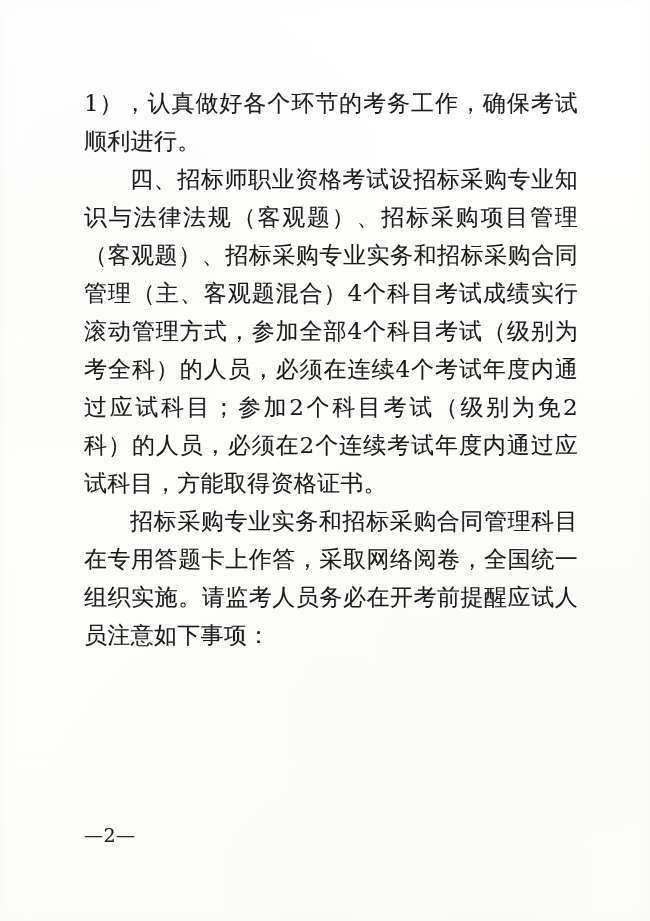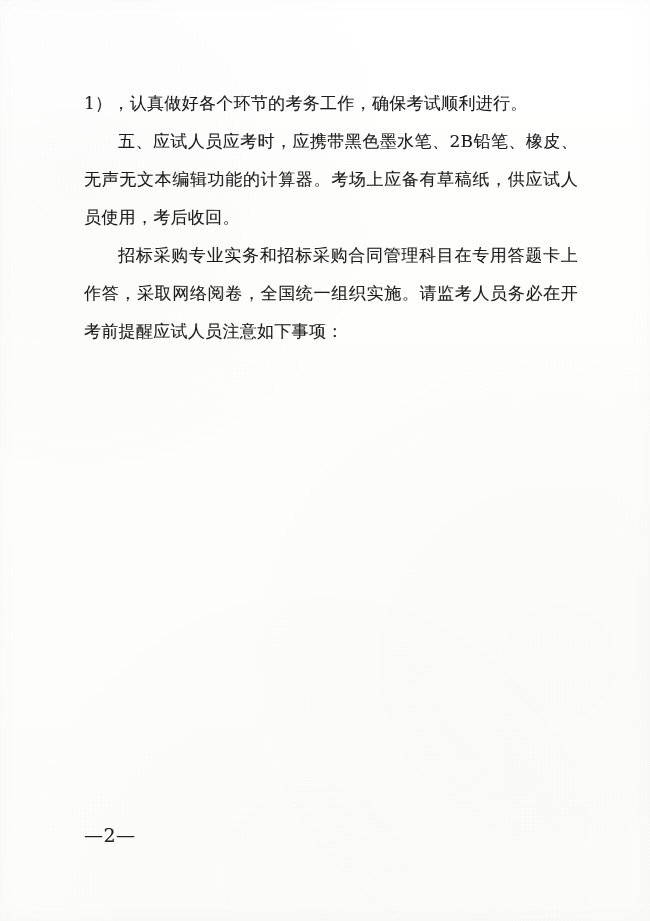--- a/index.html
+++ b/index.html
@@ -38,21 +38,21 @@
   .text-block {
     position: absolute;
     left: 84px;
     top: 84px;
     width: 494px;
   }
 
   .para {
     margin: 0;
     font-family: "DejaVu Serif", "Liberation Serif", serif;
-    font-size: 17px;
+    font-size: 23px;
     line-height: 38px;
     color: #1b1b1b;
     text-align: justify;
     text-justify: inter-character;
     letter-spacing: 0.3px;
     
     text-shadow: 0.35px 0.2px 0.4px rgba(0,0,0,0.22);
     -webkit-font-smoothing: antialiased;
   }
 
@@ -72,20 +72,20 @@
     text-shadow: 0.3px 0.2px 0.4px rgba(0,0,0,0.2);
   }
 </style>
 </head>
 <body>
 
 <div id="page">
 
   <div class="text-block">
     <p class="para indent" style="text-indent:0;">1），认真做好各个环节的考务工作，确保考试顺利进行。</p>
-    <p class="para indent">五、应试人员应考时，应携带黑色墨水笔、2B铅笔、橡皮、无声无文本编辑功能的计算器。考场上应备有草稿纸，供应试人员使用，考后收回。</p>
+    <p class="para indent">四、招标师职业资格考试设招标采购专业知识与法律法规（客观题）、招标采购项目管理（客观题）、招标采购专业实务和招标采购合同管理（主、客观题混合）4个科目考试成绩实行滚动管理方式，参加全部4个科目考试（级别为考全科）的人员，必须在连续4个考试年度内通过应试科目；参加2个科目考试（级别为免2科）的人员，必须在2个连续考试年度内通过应试科目，方能取得资格证书。</p>
     <p class="para indent">招标采购专业实务和招标采购合同管理科目在专用答题卡上作答，采取网络阅卷，全国统一组织实施。请监考人员务必在开考前提醒应试人员注意如下事项：</p>
 
   </div>
 
   <div class="page-number">—2—</div>
 
 </div>
 
 </body></html>

